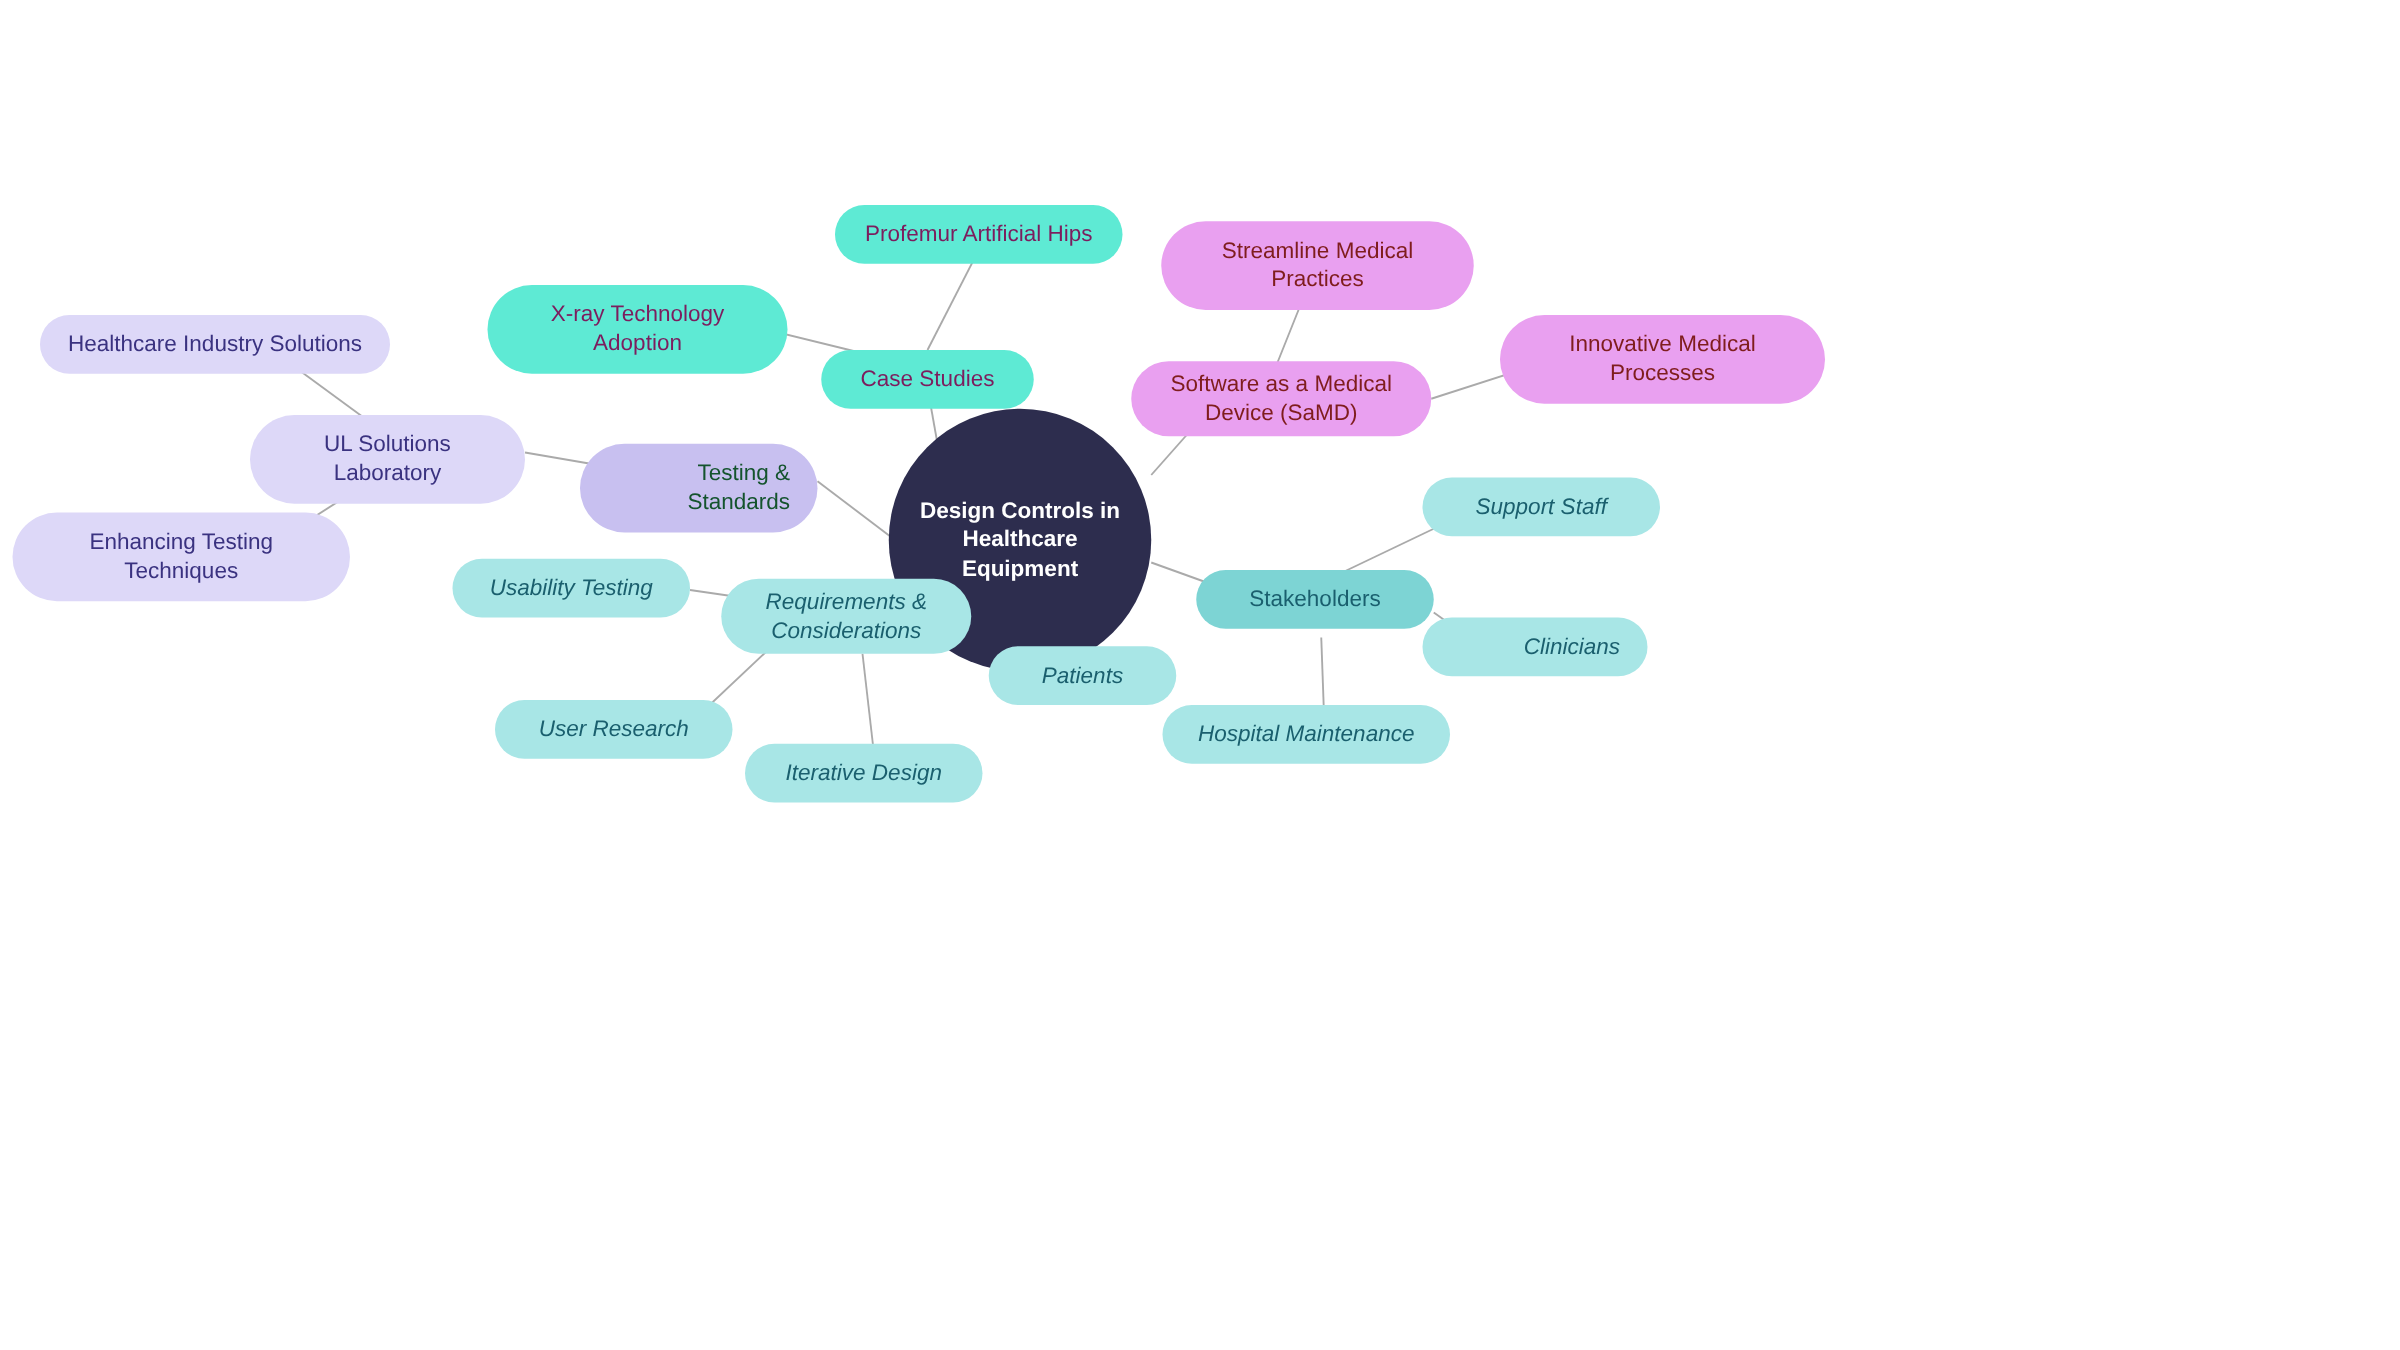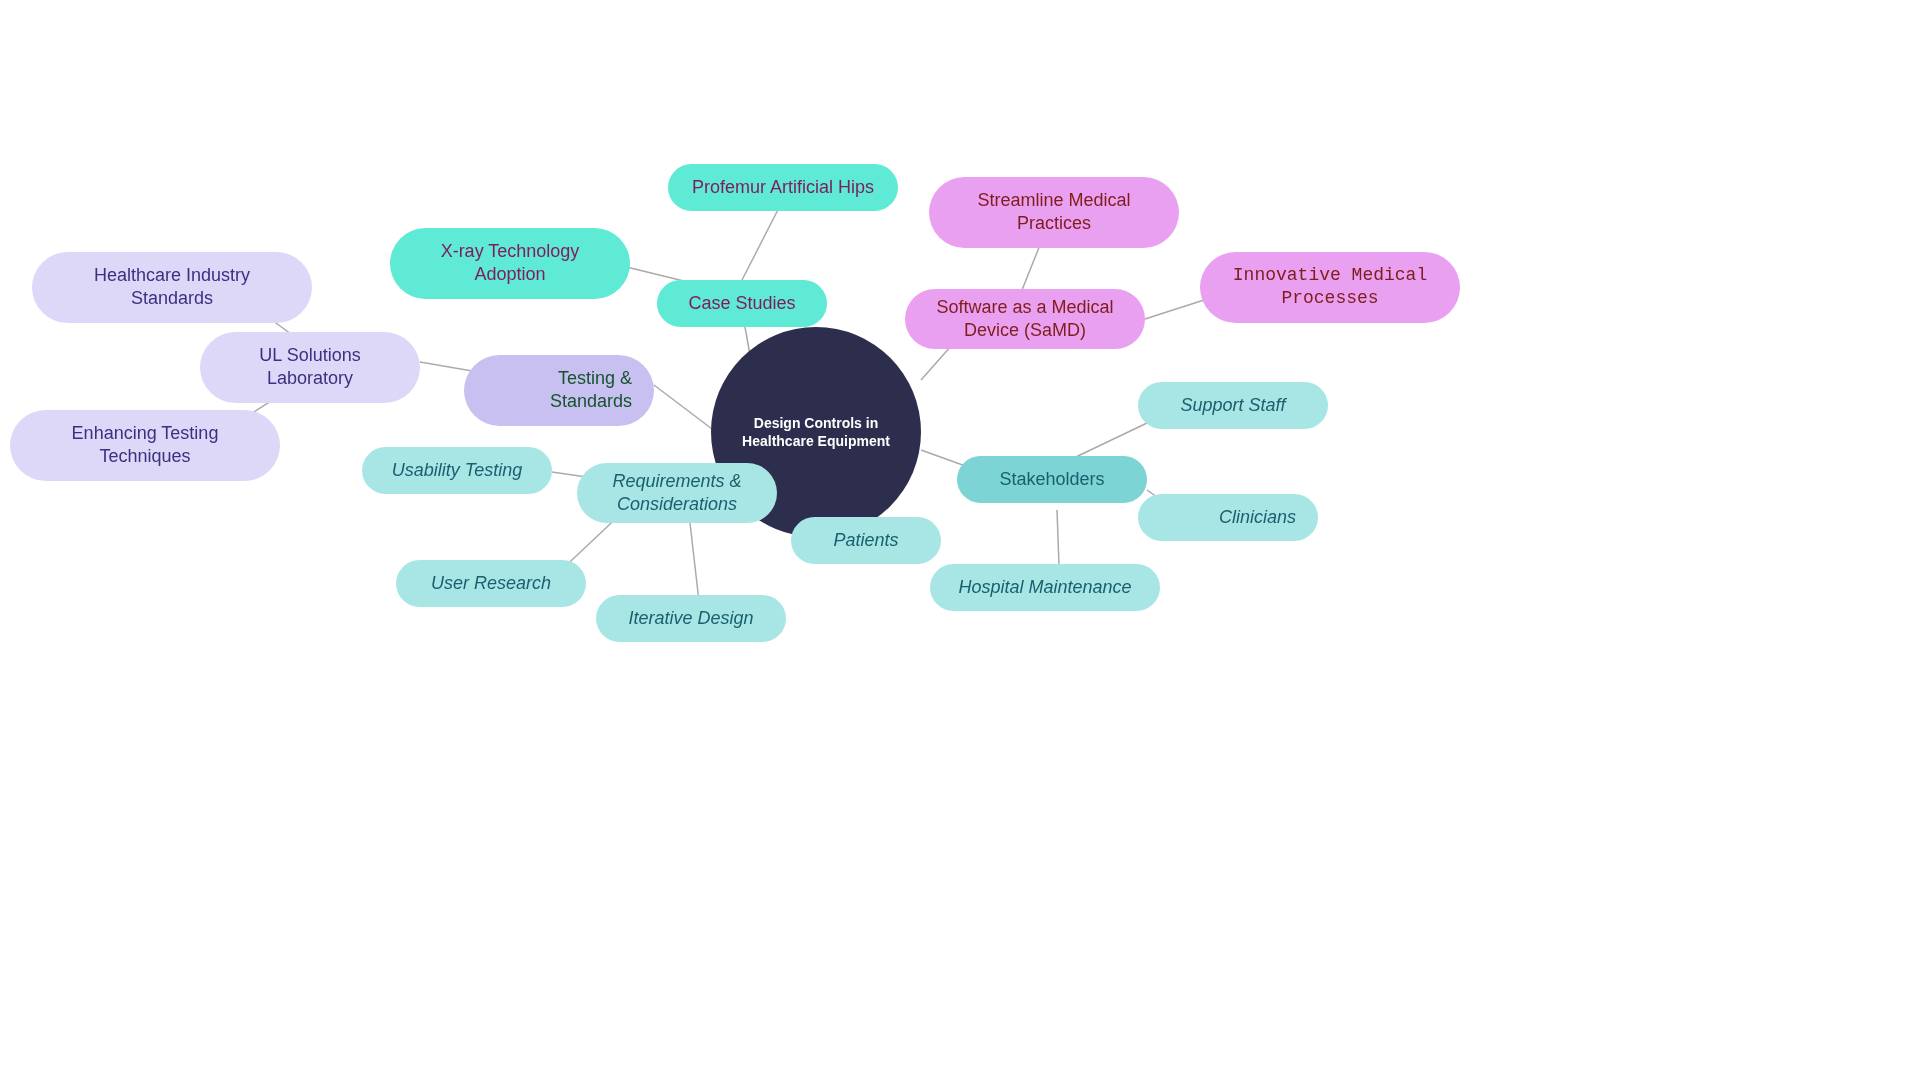--- a/index.html
+++ b/index.html
@@ -33,21 +33,21 @@
       padding: 12px 22px;
       cursor: default;
     }
 
     .node-center {
       width: 210px;
       height: 210px;
       border-radius: 50%;
       background: #2d2d4e;
       color: #ffffff;
-      font-size: 14px;
+      font-size: 18px;
       font-weight: 600;
       left: 711px;
       top: 327px;
     }
 
     
     .node-purple-dark {
       background: #c8c0f0;
       color: #14532d;
       text-align: right;
@@ -83,21 +83,21 @@
     #n-ul-lab { left: 200px; top: 332px; width: 220px; }
     #n-healthcare { left: 32px; top: 252px; width: 280px; }
     #n-enhancing { left: 10px; top: 410px; width: 270px; }
 
     #n-case-studies { left: 657px; top: 280px; width: 170px; }
     #n-profemur { left: 668px; top: 164px; width: 230px; }
     #n-xray { left: 390px; top: 228px; width: 240px; }
 
     #n-samd { left: 905px; top: 289px; width: 240px; height: 60px; }
     #n-streamline { left: 929px; top: 177px; width: 250px; }
-    #n-innovative { left: 1200px; top: 252px; width: 260px; font-family: Liberation Mono, monospace; }
+    #n-innovative { left: 1200px; top: 252px; width: 260px; }
 
     #n-requirements { left: 577px; top: 463px; width: 200px; height: 60px; }
     #n-usability { left: 362px; top: 447px; width: 190px; }
     #n-user-research { left: 396px; top: 560px; width: 190px; }
     #n-iterative { left: 596px; top: 595px; width: 190px; text-align: right; }
 
     #n-patients { left: 791px; top: 517px; width: 150px; }
 
     #n-stakeholders { left: 957px; top: 456px; width: 190px; }
     #n-support-staff { left: 1138px; top: 382px; width: 190px; }
@@ -154,21 +154,21 @@
 
 <div class="node node-purple-dark" id="n-testing-standards">
   <span>Testing &amp; Standards</span>
 </div>
 
 <div class="node node-purple-light" id="n-ul-lab">
   <span>UL Solutions Laboratory</span>
 </div>
 
 <div class="node node-purple-light" id="n-healthcare">
-  <span>Healthcare Industry Standards</span>
+  <span>Healthcare Industry Solutions</span>
 </div>
 
 <div class="node node-purple-light" id="n-enhancing">
   <span>Enhancing Testing Techniques</span>
 </div>
 
 <div class="node node-pink-dark" id="n-case-studies">
   <span>Case Studies</span>
 </div>
 

